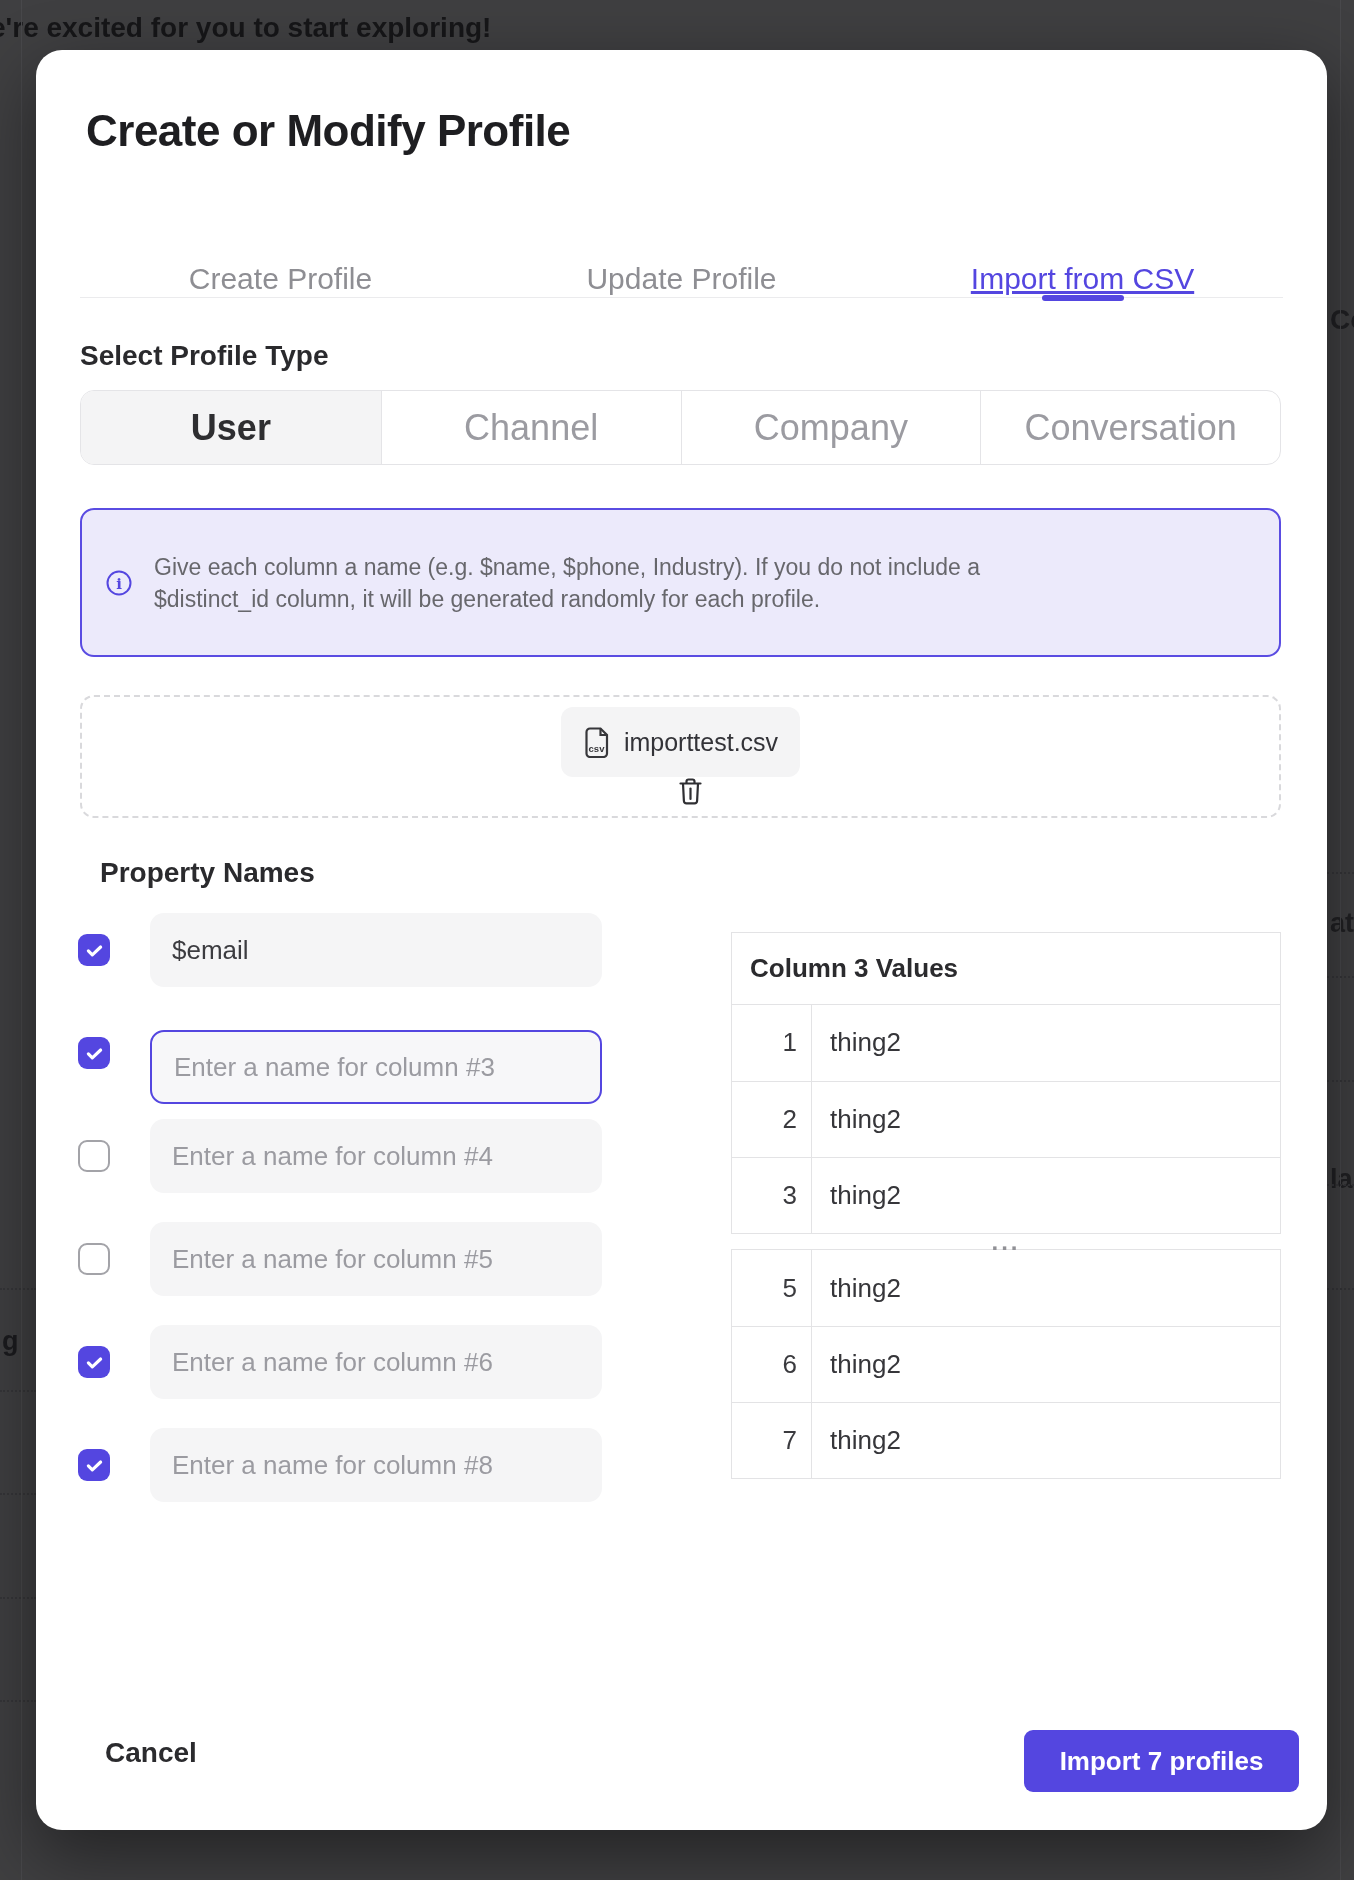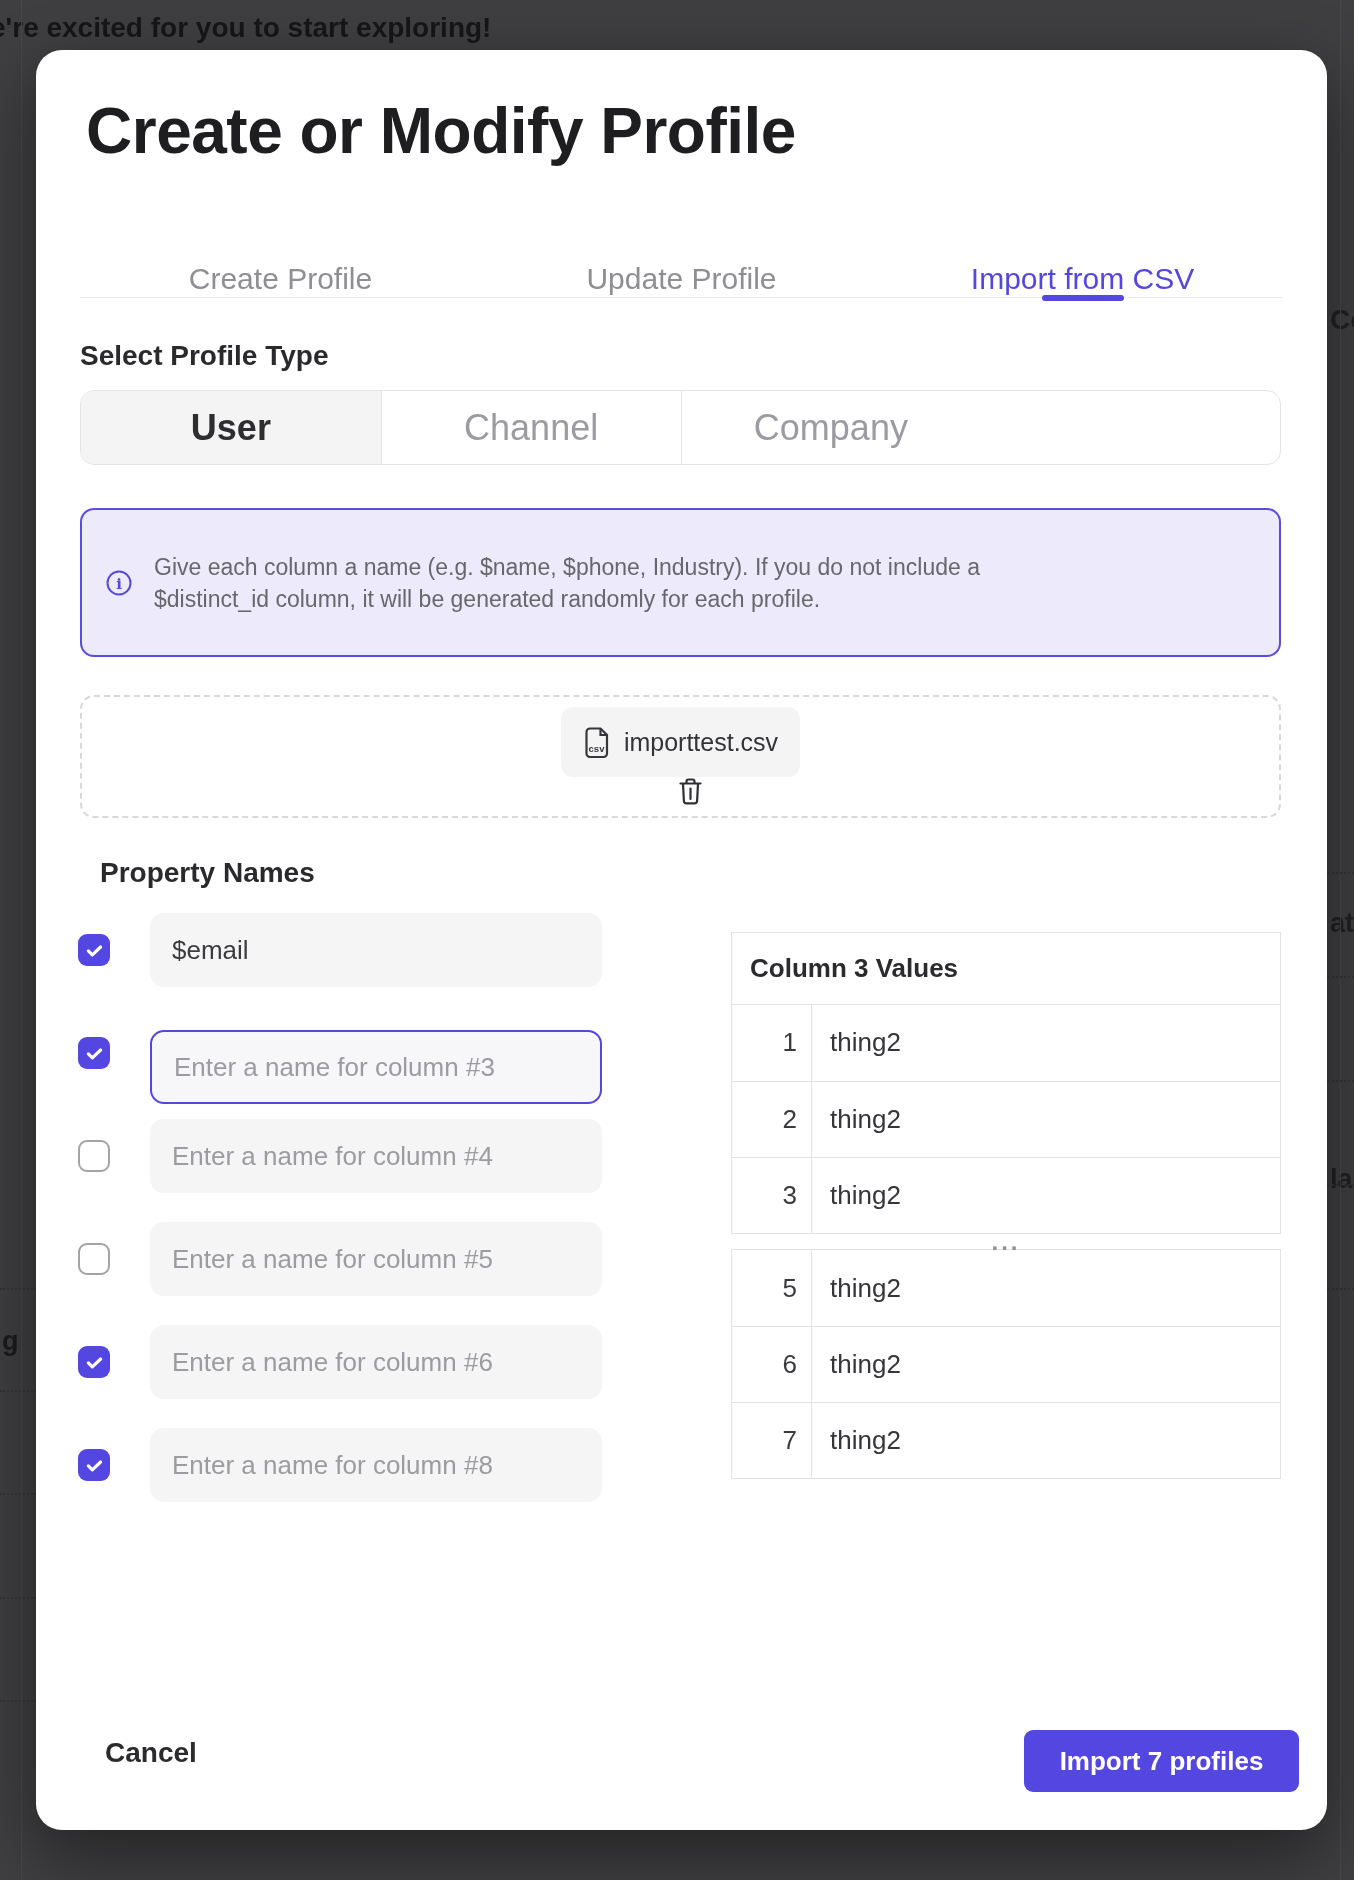--- a/index.html
+++ b/index.html
@@ -24,32 +24,32 @@
   .strip-hline.l{left:0;width:36px;}
   .strip-hline.r{left:1327px;width:27px;}
 
   
   .modal{
     position:absolute;left:36px;top:50px;width:1291px;height:1780px;
     background:#ffffff;border-radius:26px;
     box-shadow:0 24px 70px rgba(0,0,0,.45);
   }
   .m-title{
-    position:absolute;left:50px;top:53px;font-size:64px;line-height:56px;
+    position:absolute;left:50px;top:53px;font-size:44px;line-height:56px;
     font-weight:700;color:#1e1e21;letter-spacing:-.5px;
   }
   
   .tab-bar{
     position:absolute;left:44px;top:171px;width:1203px;height:76px;
     display:grid;grid-template-columns:1fr 1fr 1fr;
     border-bottom:1.5px solid #ebebed;box-sizing:content-box;
   }
   .tab{display:flex;justify-content:center;align-items:flex-end;position:relative;
     font-size:30px;color:#8e8e93;cursor:pointer;line-height:36px;}
-  .tab.active{color:#5446e0;font-weight:500;}
+  .tab.active{color:#5446e0;font-weight:500;text-decoration:underline;}
   .tab-underline{
     position:absolute;bottom:-4px;left:50%;transform:translateX(-50%);
     width:82px;height:6px;border-radius:3px;background:#5446e0;
   }
   
   .select-label{position:absolute;left:44px;top:289px;font-size:28px;font-weight:600;
     color:#2a2a2d;line-height:34px;}
   .segmented{
     position:absolute;left:44px;top:340px;width:1201px;height:75px;
     border:1.5px solid #e4e4e7;border-radius:14px;display:grid;
@@ -169,20 +169,21 @@
         <span>Import from CSV</span>
         <div class="tab-underline"></div>
       </div>
     </div>
 
   <div class="select-label">Select Profile Type</div>
   <div class="segmented">
       <div class="seg selected">User</div>
       <div class="seg">Channel</div>
       <div class="seg">Company</div>
+      <div class="seg">Conversation</div>
     </div>
 
   <div class="info-box">
     <svg class="info-icon" viewBox="0 0 26 26" width="26" height="26">
       <circle cx="13" cy="13" r="11.5" fill="none" stroke="#5446e0" stroke-width="2"></circle>
       <text x="13" y="18.5" font-family="DejaVu Serif, serif" font-size="15" font-weight="bold" text-anchor="middle" fill="#5446e0">i</text>
     </svg>
     <div class="info-text">
       <div>Give each column a name (e.g. $name, $phone, Industry). If you do not include a</div>
       <div>$distinct_id column, it will be generated randomly for each profile.</div>

